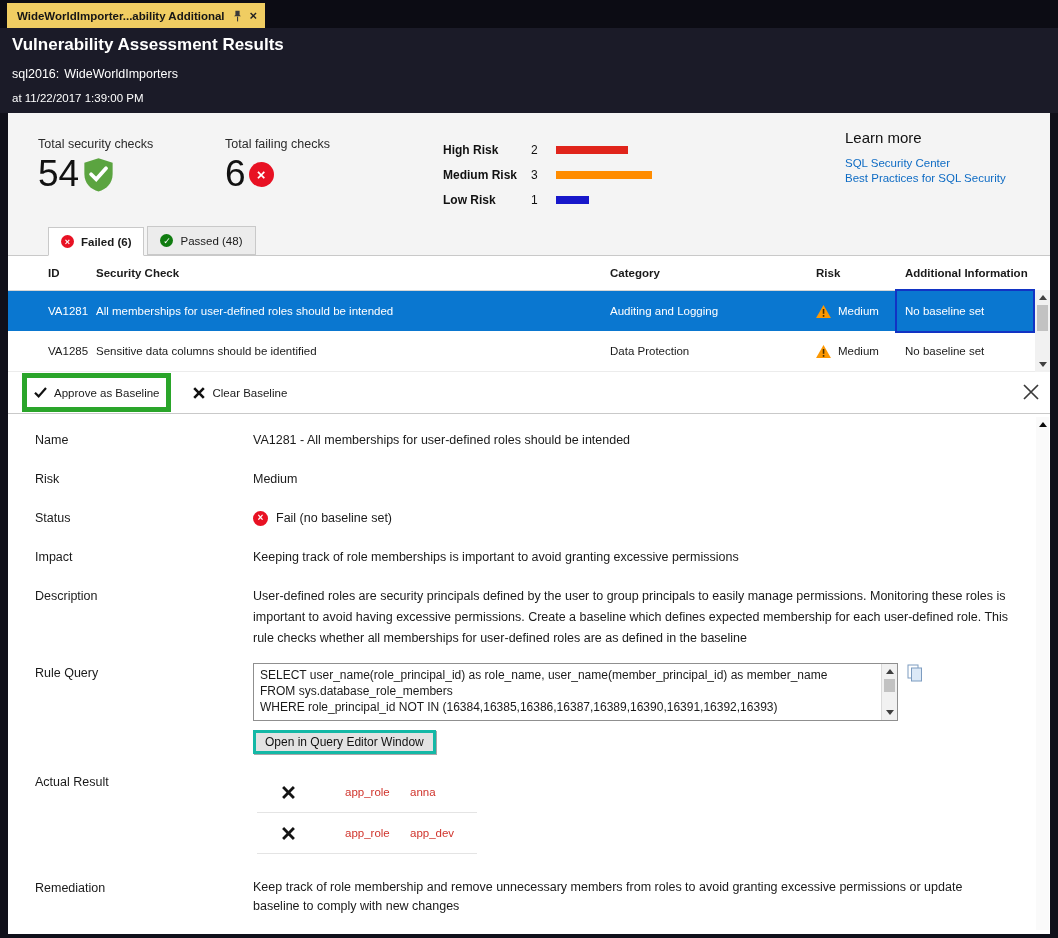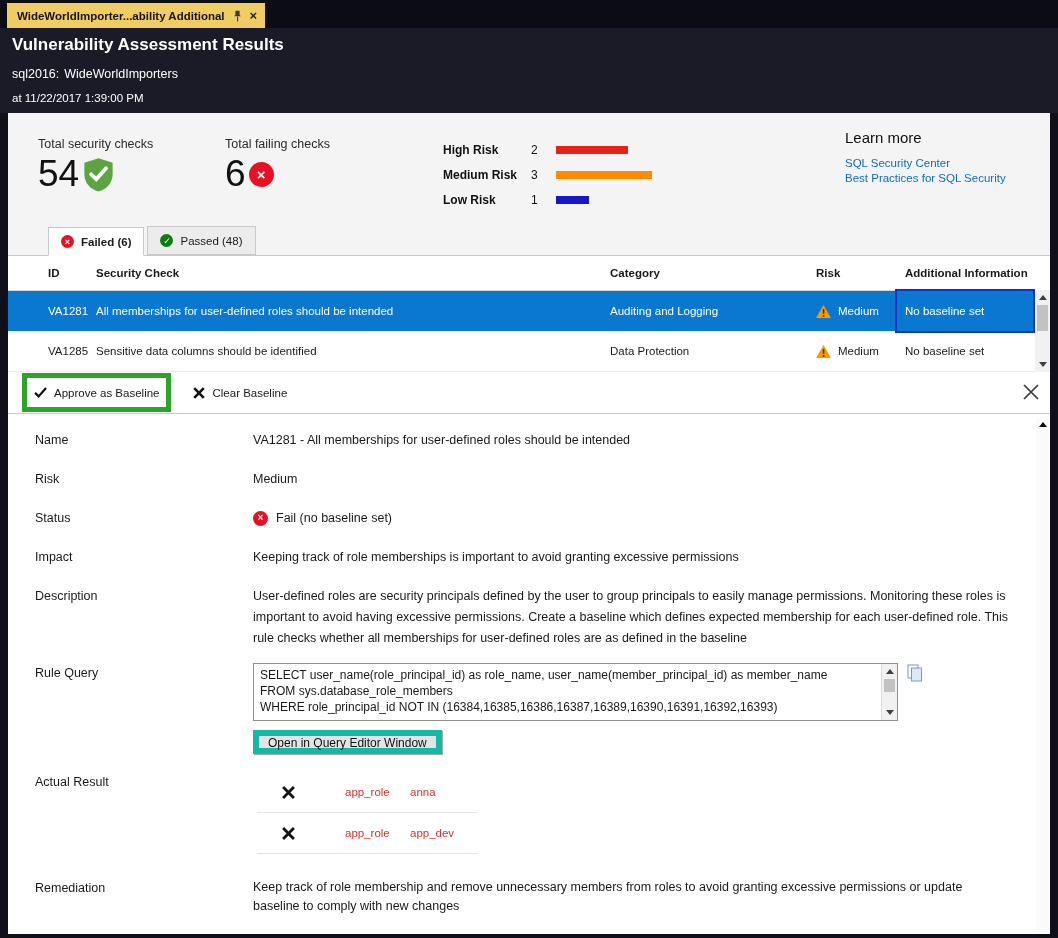--- a/index.html
+++ b/index.html
@@ -100,21 +100,21 @@
   .rem .dvalue{max-width:715px;line-height:19px;}
   .status-val{display:flex;align-items:center;gap:8px;}
   .mini-fail2{width:15px;height:15px;border-radius:50%;background:var(--fail-red);color:#fff;font-size:10px;
               font-weight:bold;display:flex;align-items:center;justify-content:center;flex:0 0 auto;}
   .qwrap{display:flex;align-items:flex-start;gap:9px;}
   .querybox{width:645px;height:58px;border:1px solid #8f8f8f;position:relative;padding:3px 20px 0 6px;
             background:#fff;box-sizing:border-box;}
   .qline{font-size:12px;line-height:16px;white-space:nowrap;overflow:hidden;}
   .qsb{top:0;bottom:0;border-left:1px solid #dadada;}
   .copy-icon{margin-top:1px;line-height:0;}
-  .open-btn{margin-top:9px;height:24px;background:#e3e3e3;border:6px solid #14b8a6;font-family:inherit;
+  .open-btn{margin-top:9px;height:24px;background:#e3e3e3;border:3px solid #14b8a6;font-family:inherit;
             font-size:12px;color:#111;padding:0 9px;box-shadow:1px 1px 0 #a8a8a8;}
   .mini-table{width:220px;font-size:11.5px;margin-left:4px;}
   .mt-head{display:grid;grid-template-columns:88px 65px 67px;height:24px;align-items:center;
            border-bottom:1px solid #dcdcdc;font-weight:bold;color:#1a1a1a;}
   .mt-row{display:grid;grid-template-columns:88px 65px 67px;height:40px;align-items:center;border-bottom:1px solid #e4e4e4;}
   .mt-x{display:flex;justify-content:center;width:62px;line-height:0;}
   .mt-red{color:var(--result-red);}
   .details-sb{position:absolute;top:3px;right:1px;bottom:4px;width:13px;background:#fafafa;
               display:flex;flex-direction:column;align-items:center;}
 </style>

